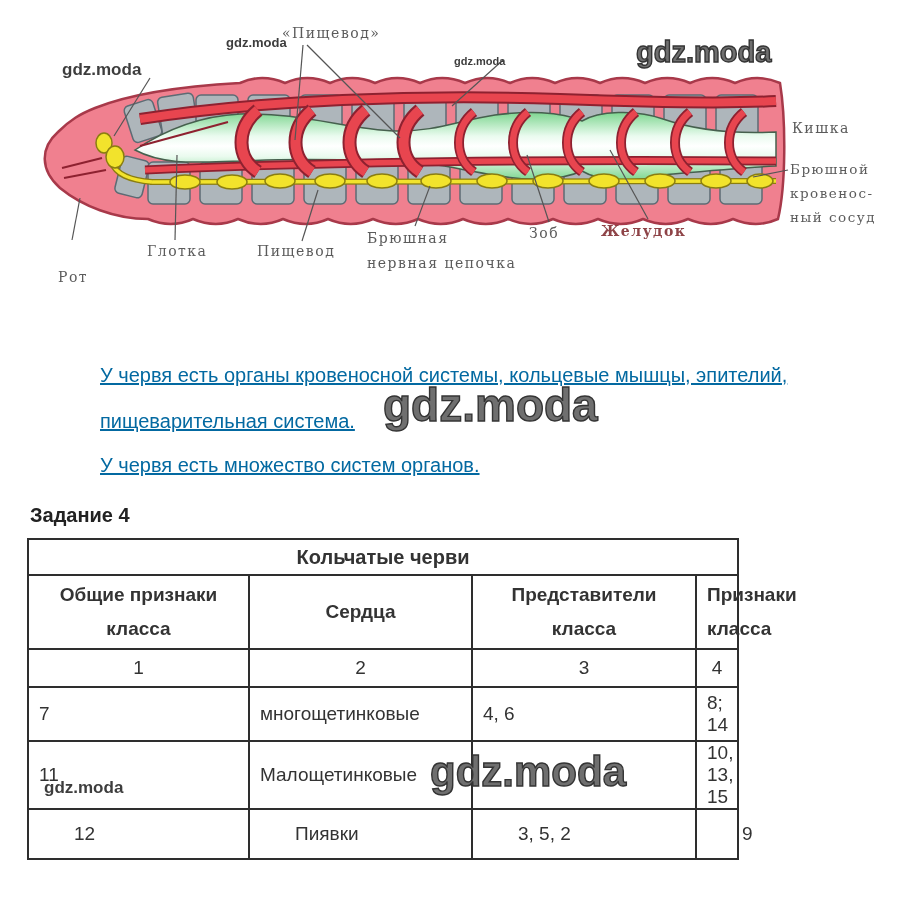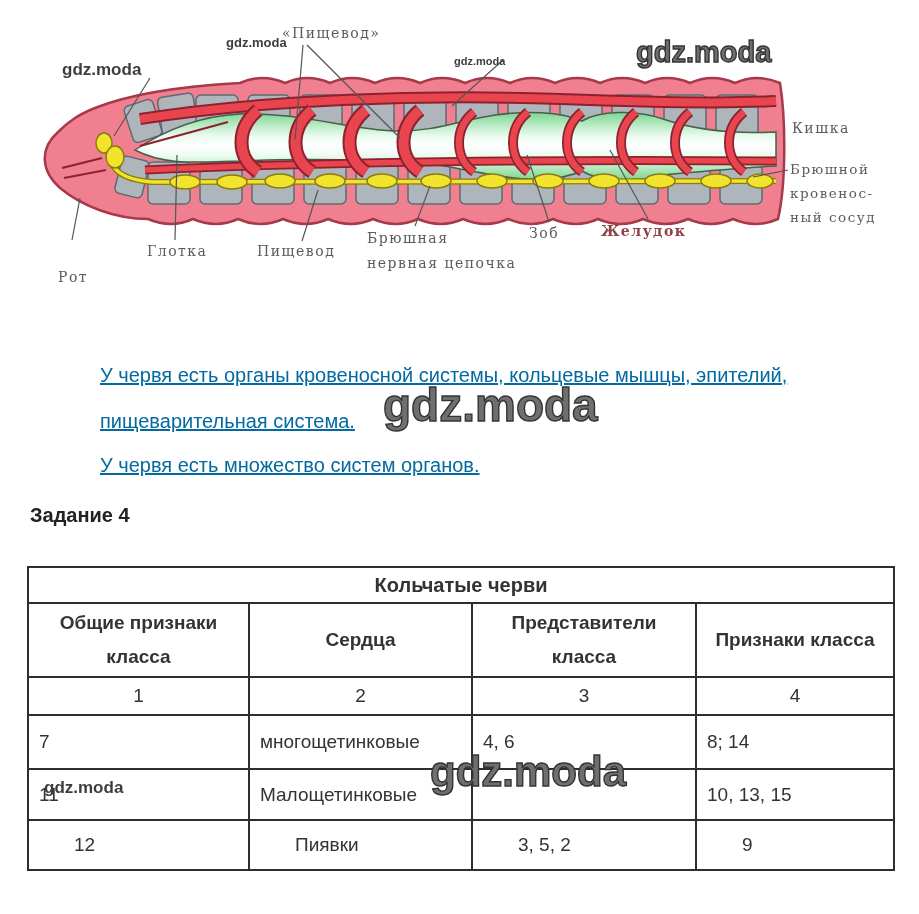--- a/index.html
+++ b/index.html
@@ -35,21 +35,21 @@
   .wm-table{left:430px;top:748px;font-size:42px;}
 
   
   .para{position:absolute;left:100px;width:790px;font-size:20px;line-height:46px;
         white-space:pre-line;color:#0369a1;text-decoration:underline;}
   .para-1{top:352px;}
   .para-2{top:442px;}
   .task-heading{position:absolute;left:30px;top:504px;font-size:20px;font-weight:bold;color:#222;}
 
   
-  .task-table{position:absolute;left:27px;top:566px;width:868px;border-collapse:collapse;
+  .task-table{position:absolute;left:27px;top:538px;width:712px;border-collapse:collapse;
               table-layout:fixed;font-size:19px;color:#333;}
   .task-table td{border:2px solid #2e2e2e;padding:0 10px;vertical-align:middle;}
   .row-title td{height:34px;text-align:center;font-weight:bold;font-size:20px;}
   .row-head td{height:72px;text-align:center;font-weight:bold;line-height:34px;}
   .row-nums td{height:36px;text-align:center;}
   .row-data td{height:52px;text-align:left;}
   .row-data.r2 td{height:49px;}
   .row-data.r3 td{height:48px;padding-left:45px;}
 </style>
 </head>

